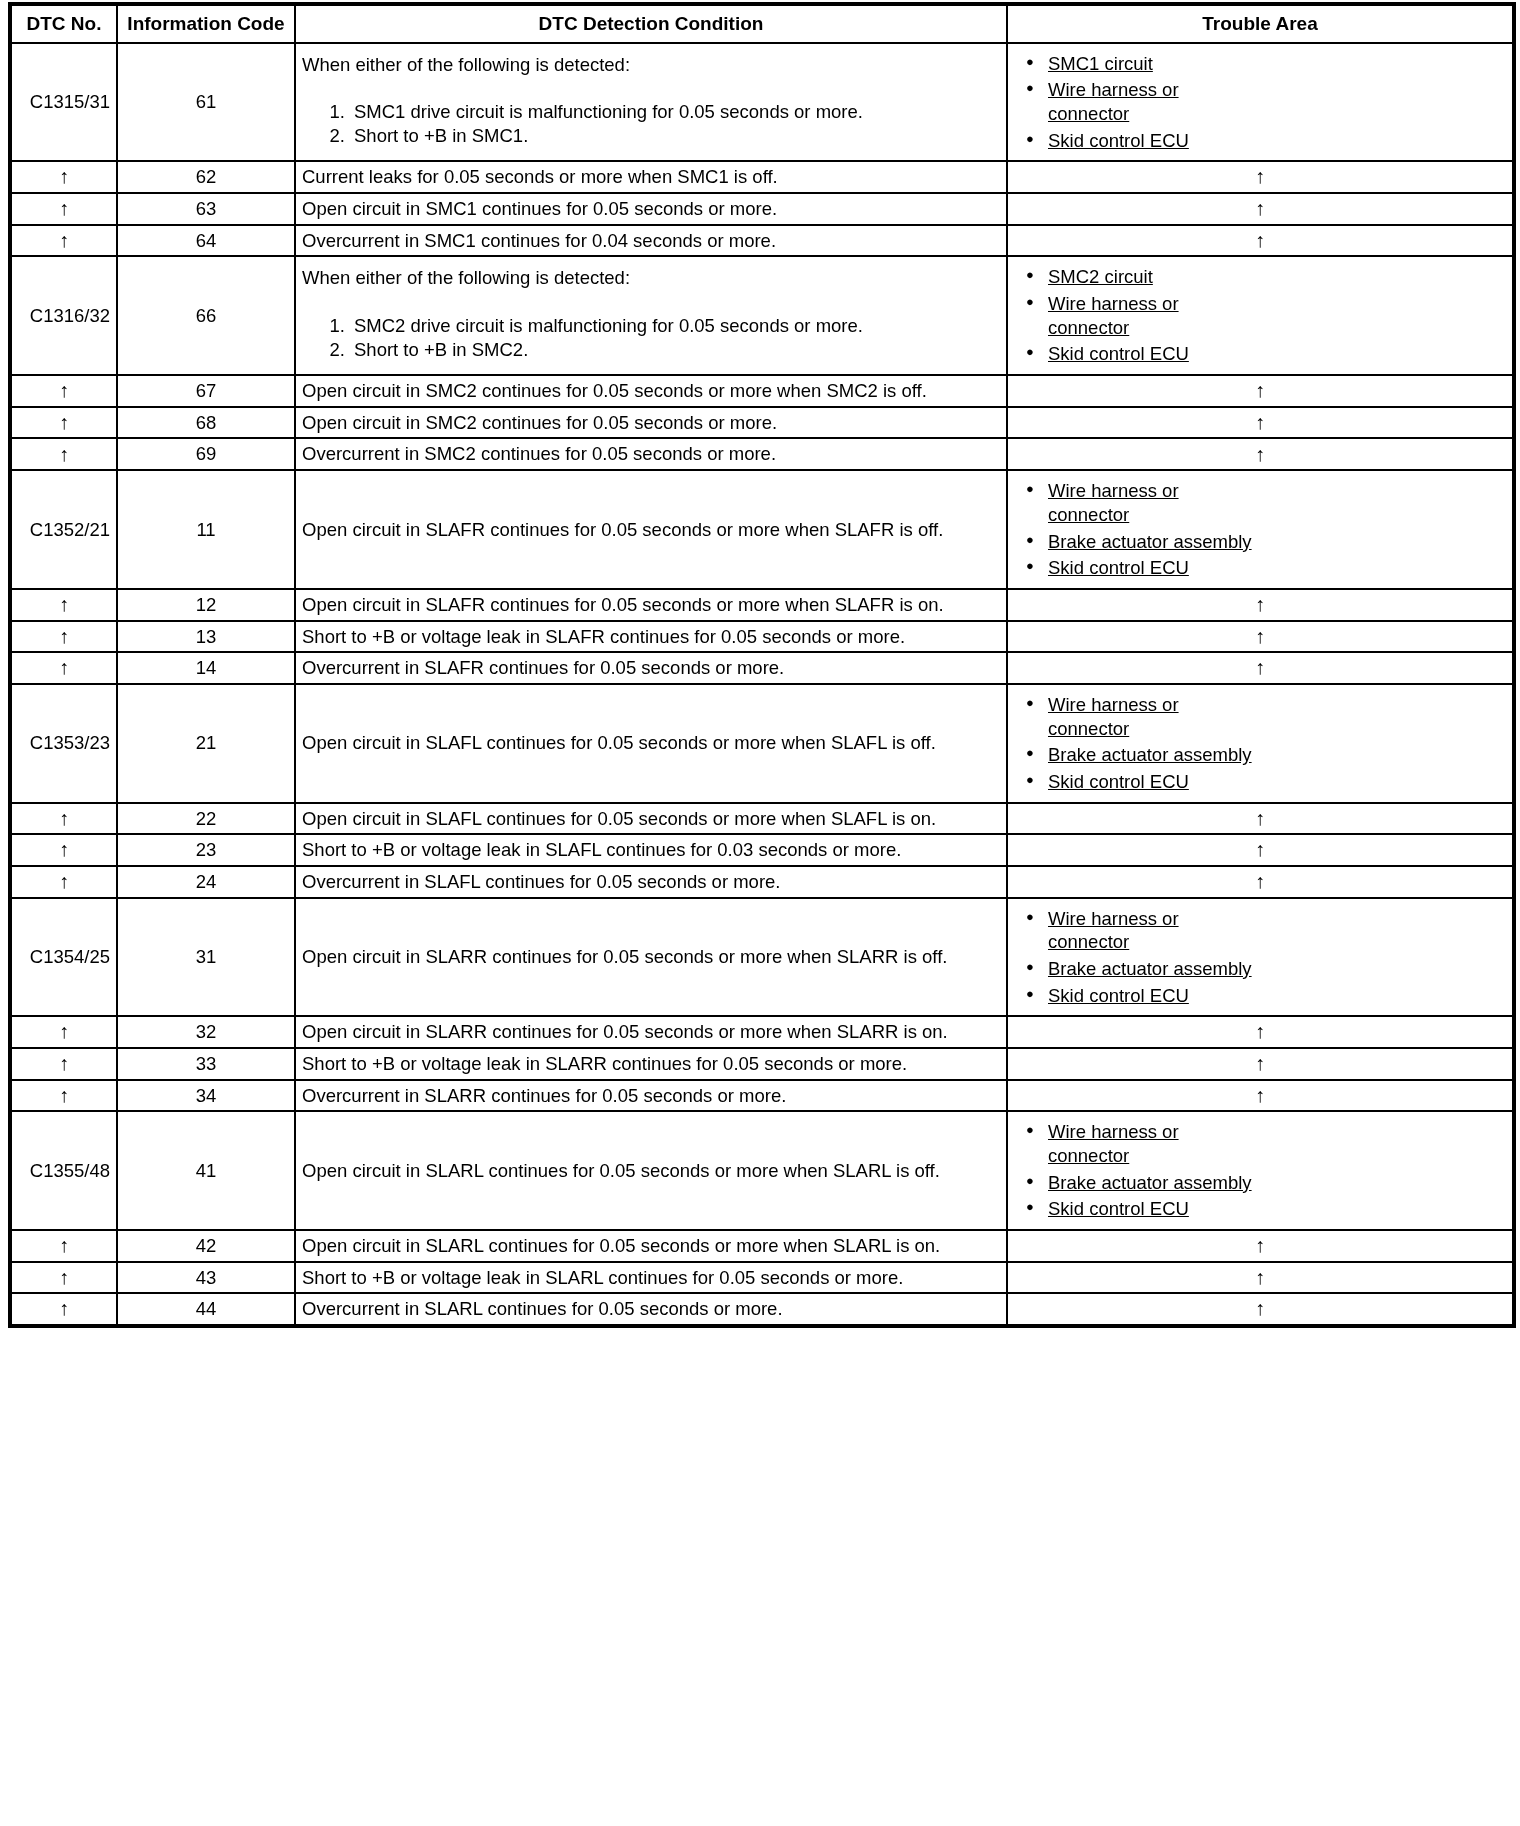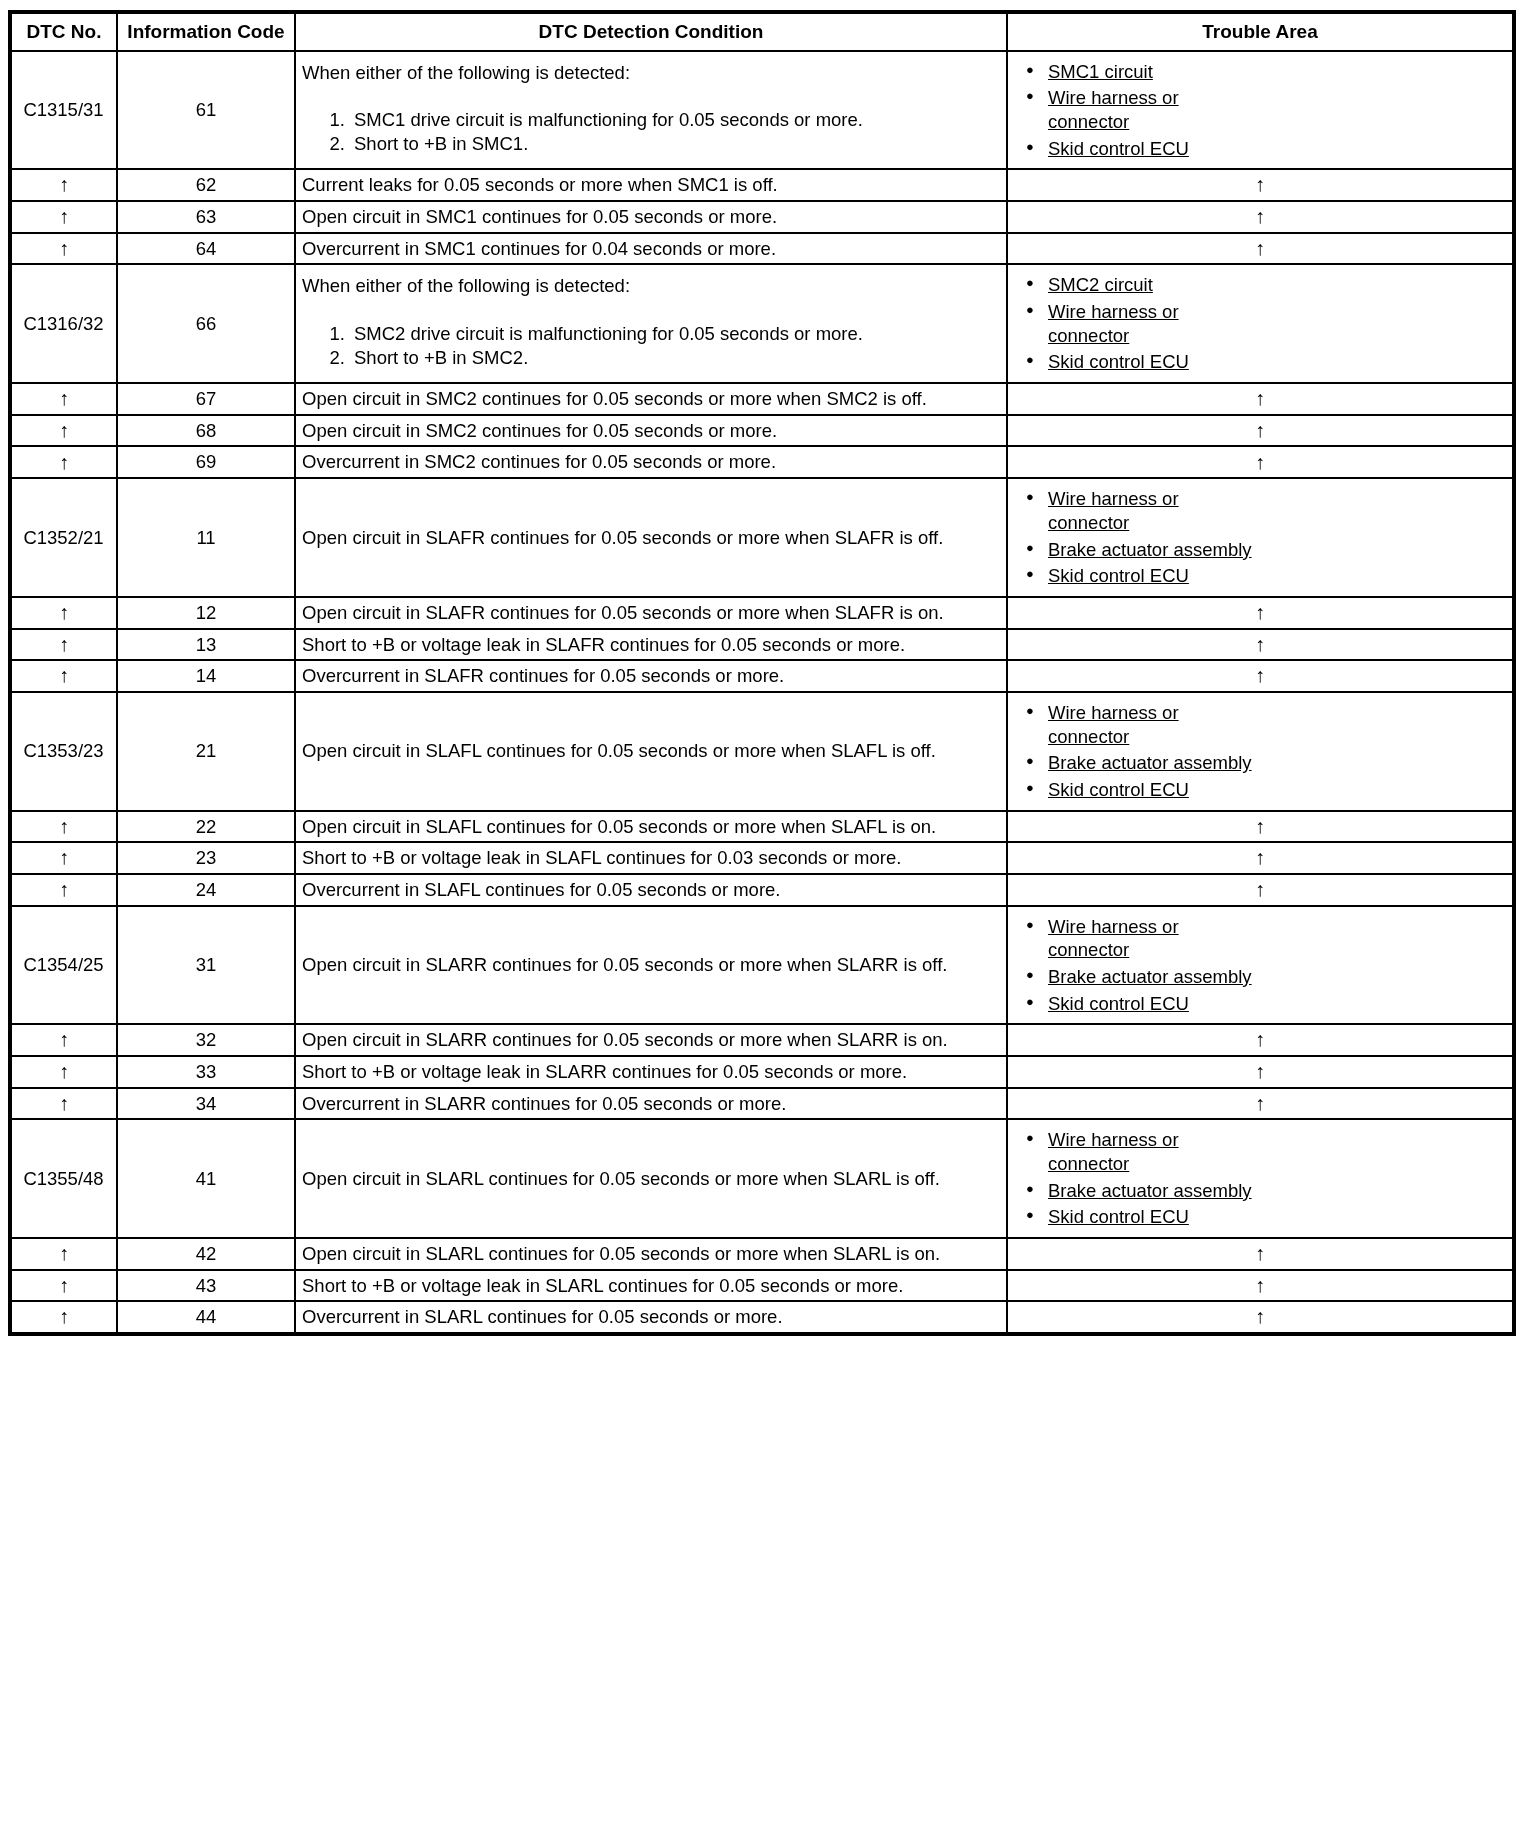--- a/index.html
+++ b/index.html
@@ -5,21 +5,21 @@
   * { box-sizing: border-box; }
   html, body { margin: 0; padding: 0; background: #ffffff; }
   body {
     font-family: "Liberation Sans", "DejaVu Sans", sans-serif;
     color: #000;
     -webkit-font-smoothing: antialiased;
   }
   .page {
     width: 1520px;
     min-height: 1826px;
-    padding: 10px 8px;
+    padding: 2px 8px;
   }
   table.dtc {
     width: 1504px;
     table-layout: fixed;
     border-collapse: collapse;
     border: 4px solid #000;
   }
   th, td {
     border: 2px solid #000;
     vertical-align: middle;
@@ -30,21 +30,21 @@
     font-weight: bold;
     text-align: center;
     padding: 6px 4px;
     line-height: 1.25;
   }
   td {
     font-size: 18.5px;
     line-height: 1.28;
     padding: 3px 6px;
   }
-  td.cell-dtc { text-align: center; padding-left: 5px; }
+  td.cell-dtc { text-align: right; padding-left: 5px; }
   td.cell-code { text-align: center; }
   td.arrow { text-align: center; font-size: 20px; padding: 2px; }
   td.cell-cond { padding-right: 6px; }
   .cond-intro { margin: 2px 0 0 0; }
   ol.numlist {
     margin: 24px 0 6px 0;
     padding: 0 0 0 48px;
   }
   ol.numlist li { margin: 0; padding-left: 4px; }
   td.cell-trouble { padding-left: 8px; text-decoration: underline; }

